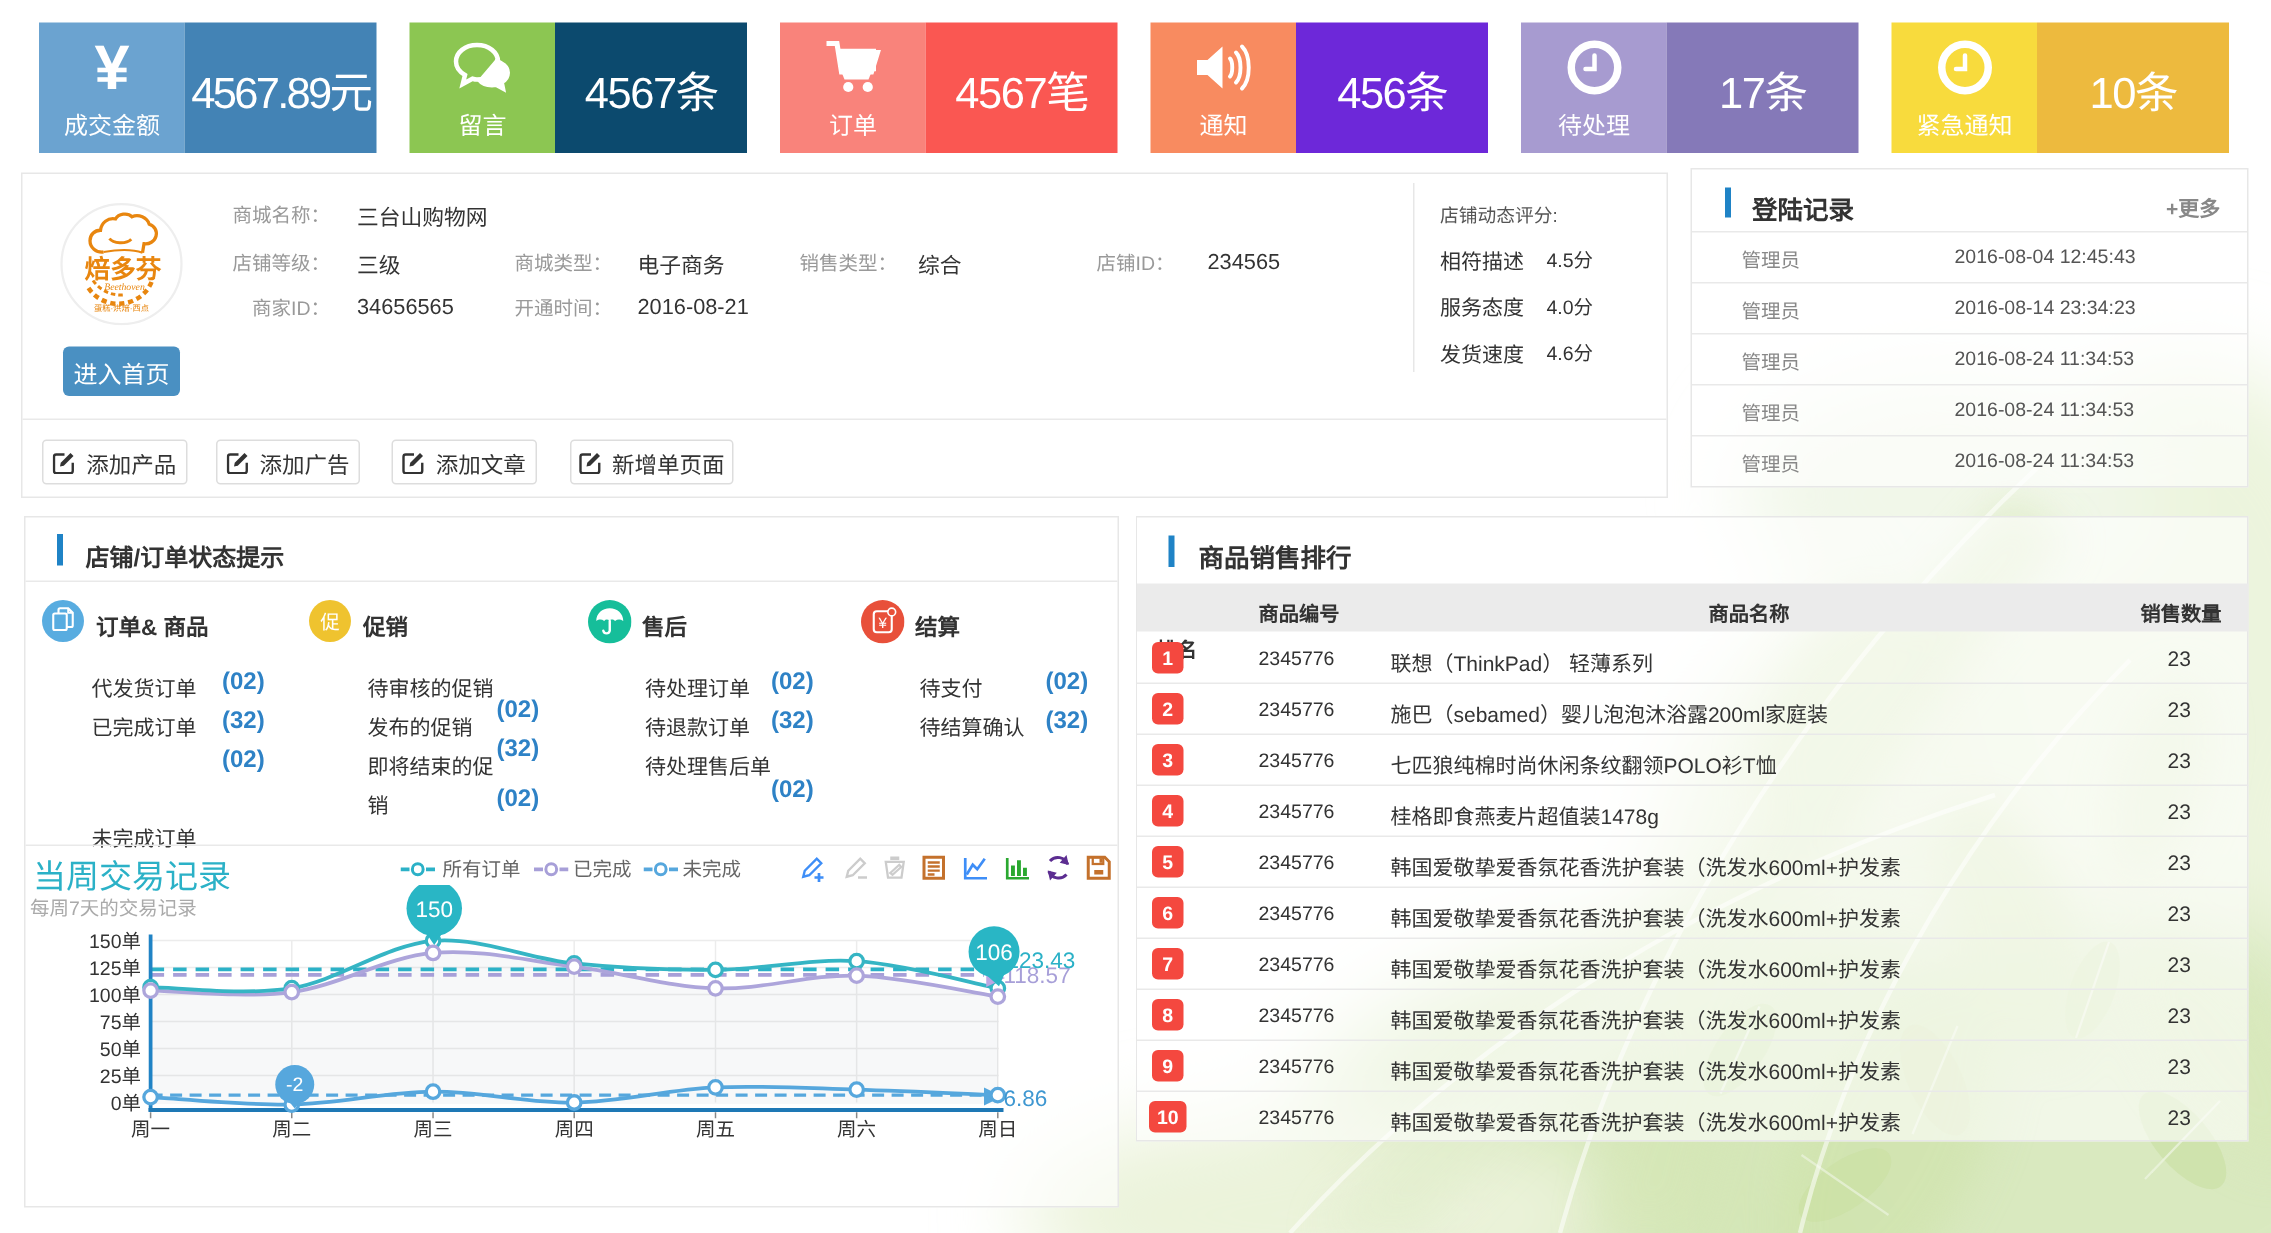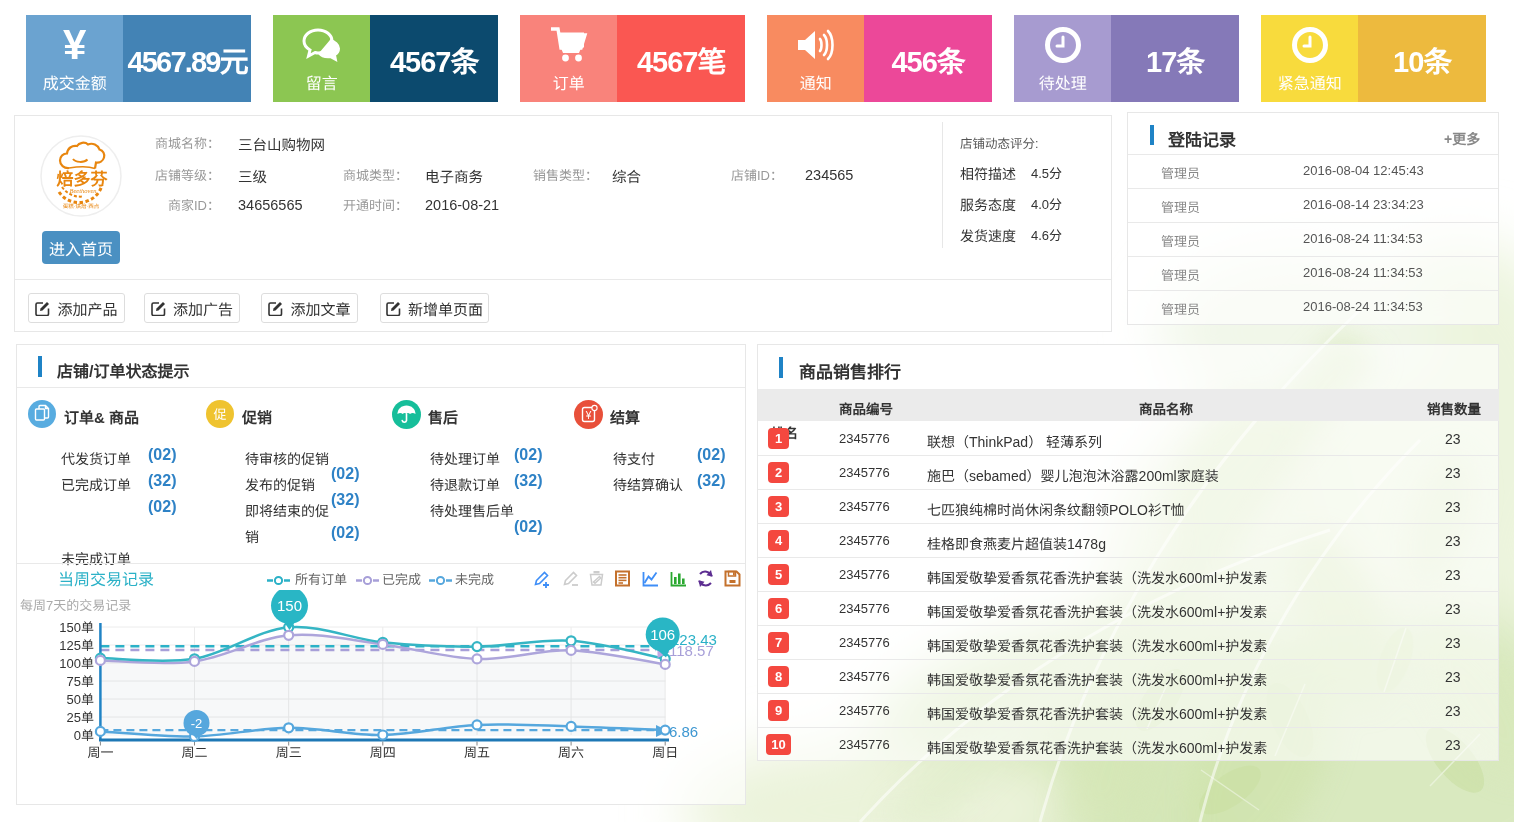--- a/index.html
+++ b/index.html
@@ -3,21 +3,21 @@
 <meta charset="utf-8">
 <style>
 * { margin:0; padding:0; box-sizing:border-box; }
 html,body { width:1514px; height:822px; overflow:hidden; background:#fff; }
 body { font-family:"Liberation Sans", sans-serif; color:#333; }
 #page { position:relative; width:1514px; height:822px; }
 .abs { position:absolute; }
 
 .card { position:absolute; top:15px; width:225px; height:87px; display:flex; color:#fff; }
 .card .l { width:106px; display:flex; flex-direction:column; align-items:center; justify-content:center; }
-.card .r { width:139px; display:flex; align-items:center; justify-content:center; font-size:29px; letter-spacing:-1px; white-space:nowrap;font-weight:bold; }
+.card .r { width:139px; display:flex; align-items:center; justify-content:center; font-size:29px; letter-spacing:-1px; white-space:nowrap; }
 .card .ic { height:44px; display:flex; align-items:center; justify-content:center; }
 .card .lb { font-size:16px; margin-top:3px; }
 
 .panel { position:absolute; background:rgba(255,255,255,0.62); border:1px solid #e7e7e7; }
 .lab { color:#999; font-size:13px; position:absolute; text-align:right; }
 .val { color:#333; font-size:14.5px; position:absolute; }
 .ptitle { position:absolute; font-size:16px; font-weight:bold; color:#333; }
 .bluebar { position:absolute; width:4px; background:#1f83c6; }
 .count { font-weight:bold; color:#2e82c6; font-size:16px; position:absolute; }
 .item { position:absolute; font-size:14px; color:#333; }
@@ -120,21 +120,21 @@
         <div class="ic">
           <svg width="42" height="36" viewBox="0 0 42 36">
             <path d="M3 13 H10 L20 4 V32 L10 23 H3 Z" fill="#fff"></path>
             <path d="M25 12 C27 14 27 22 25 24" fill="none" stroke="#fff" stroke-width="2.6" stroke-linecap="round"></path>
             <path d="M29 8 C33 12 33 24 29 28" fill="none" stroke="#fff" stroke-width="2.6" stroke-linecap="round"></path>
             <path d="M33 4 C39 10 39 26 33 32" fill="none" stroke="#fff" stroke-width="2.6" stroke-linecap="round"></path>
           </svg>
         </div>
         <div class="lb">通知</div>
       </div>
-    <div class="r" style="background:#ec4899;">456条</div>
+    <div class="r" style="background:#6d28d9;">456条</div>
   </div>
   <div class="card" style="left:1014px;">
     <div class="l" style="background:#A79BD0;">
         <div class="ic">
           <svg width="38" height="38" viewBox="0 0 38 38">
             <circle cx="19" cy="19" r="15.5" fill="none" stroke="#fff" stroke-width="5"></circle>
             <path d="M19 11 V20 H13" fill="none" stroke="#fff" stroke-width="3" stroke-linecap="round"></path>
           </svg>
         </div>
         <div class="lb">待处理</div>
@@ -293,21 +293,21 @@
     <div class="item" style="left:430px;top:500px;">待处理售后单</div>
     <div class="count" style="left:514px;top:518px;">(02)</div>
 
     <div class="item" style="left:613px;top:448px;">待支付</div>
       <div class="count" style="left:697px;top:446px;">(02)</div>
     <div class="item" style="left:613px;top:474px;">待结算确认</div>
       <div class="count" style="left:697px;top:472px;">(32)</div>
   </div>
   <div class="sep" style="left:17px;top:563px;width:728px;"></div>
 
-  <div class="abs" style="left:22px;top:566px;font-size:16px;color:#2BB1C7;margin-left:36px;">当周交易记录</div>
+  <div class="abs" style="left:22px;top:566px;font-size:22px;color:#2BB1C7;">当周交易记录</div>
   <div class="abs" style="left:20px;top:595px;font-size:13px;color:#aaa;">每周7天的交易记录</div>
   <div id="legend">
     <div class="abs" style="left:267px;top:572px;"><svg width="23" height="11">
           <line x1="0" y1="5.5" x2="6" y2="5.5" stroke="#2BB1C7" stroke-width="2.5"></line>
           <circle cx="11.5" cy="5.5" r="3.6" fill="#fff" stroke="#2BB1C7" stroke-width="2"></circle>
           <line x1="17" y1="5.5" x2="23" y2="5.5" stroke="#2BB1C7" stroke-width="2.5"></line>
         </svg></div>
     <div class="abs" style="left:295px;top:569px;font-size:13px;color:#666;">所有订单</div>
     <div class="abs" style="left:356px;top:572px;"><svg width="23" height="11">
           <line x1="0" y1="5.5" x2="6" y2="5.5" stroke="#A79FD8" stroke-width="2.5"></line>

